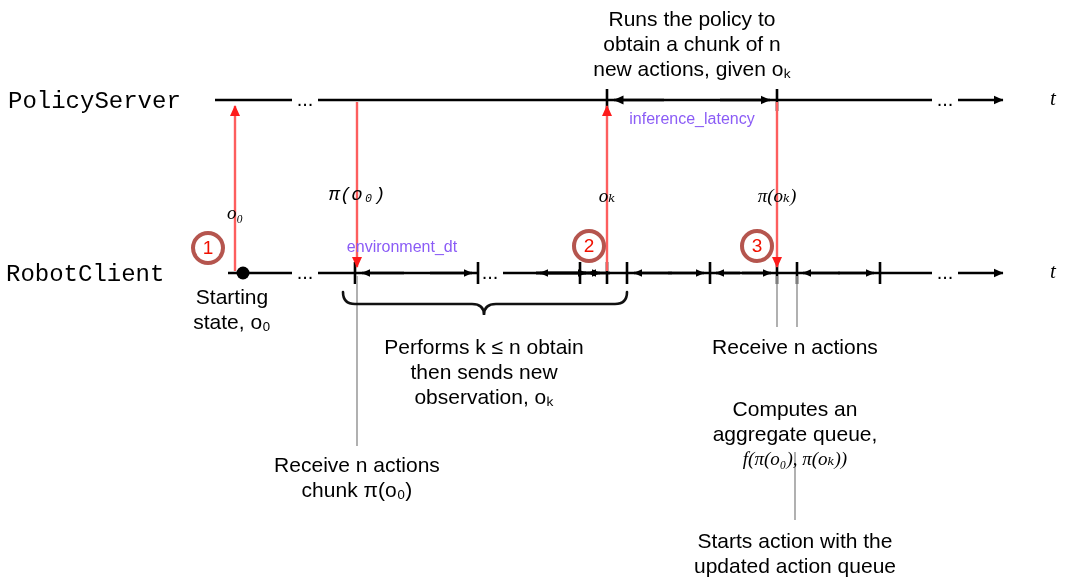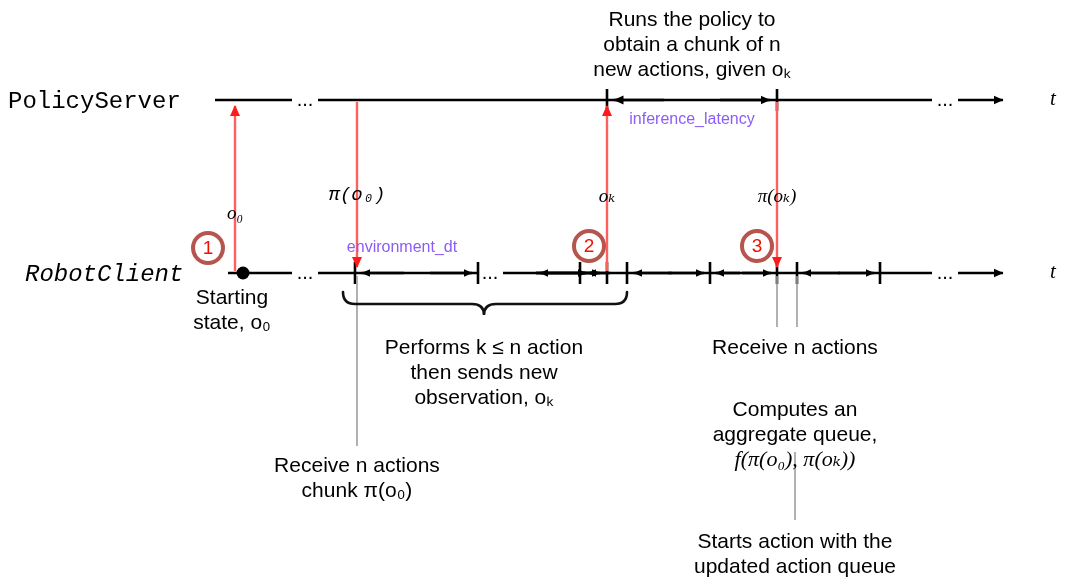--- a/index.html
+++ b/index.html
@@ -105,21 +105,21 @@
       <line x1="797" y1="276" x2="797" y2="327"></line>
       <line x1="795" y1="452" x2="795" y2="520"></line>
     </g>
 
     <g>
       <path d="M343,292 q0,12 12,12 H472 q12,0 12,11 q0,-11 12,-11 H615 q12,0 12,-12" fill="none" stroke="#111" stroke-width="2.6" stroke-linecap="round"></path>
     </g>
   </svg>
 
   <div class="lbl mono lane-name" style="left:8px;top:88px;">PolicyServer</div>
-  <div class="lbl mono lane-name" style="left:25px;top:261px;font-style:italic;">RobotClient</div>
+  <div class="lbl mono lane-name" style="left:6px;top:261px;">RobotClient</div>
 
   <div class="lbl serif-it taxis" style="left:1050px;top:86px;">t</div>
   <div class="lbl serif-it taxis" style="left:1050px;top:259px;">t</div>
 
   <div class="lbl ctr sans" style="left:305px;top:88px;font-size:20px;">...</div>
   <div class="lbl ctr sans" style="left:945px;top:88px;font-size:20px;">...</div>
   <div class="lbl ctr sans" style="left:305px;top:261px;font-size:20px;">...</div>
   <div class="lbl ctr sans" style="left:490px;top:261px;font-size:20px;">...</div>
   <div class="lbl ctr sans" style="left:945px;top:261px;font-size:20px;">...</div>
 
@@ -140,38 +140,38 @@
     <div>state, o₀</div>
   </div>
 
   <div class="lbl ctr anno" style="left:692px;top:6px;">
     <div>Runs the policy to</div>
     <div>obtain a chunk of n</div>
     <div>new actions, given oₖ</div>
   </div>
 
   <div class="lbl ctr anno" style="left:484px;top:334px;">
-    <div>Performs k ≤ n action</div>
+    <div>Performs k ≤ n obtain</div>
     <div>then sends new</div>
     <div>observation, oₖ</div>
   </div>
 
   <div class="lbl ctr anno" style="left:357px;top:452px;">
     <div>Receive n actions</div>
     <div>chunk π(o₀)</div>
   </div>
 
   <div class="lbl ctr anno" style="left:795px;top:334px;">
     <div>Receive n actions</div>
   </div>
 
   <div class="lbl ctr anno" style="left:795px;top:396px;">
     <div>Computes an</div>
     <div>aggregate queue,</div>
-    <div class="serif-it" style="font-size:22px;">f(π(o₀), π(oₖ))</div>
+    <div class="serif-it" style="font-size:19px;">f(π(o₀), π(oₖ))</div>
   </div>
 
   <div class="lbl ctr anno" style="left:795px;top:528px;">
     <div>Starts action with the</div>
     <div>updated action queue</div>
   </div>
 
 </div>
 
 </body></html>

